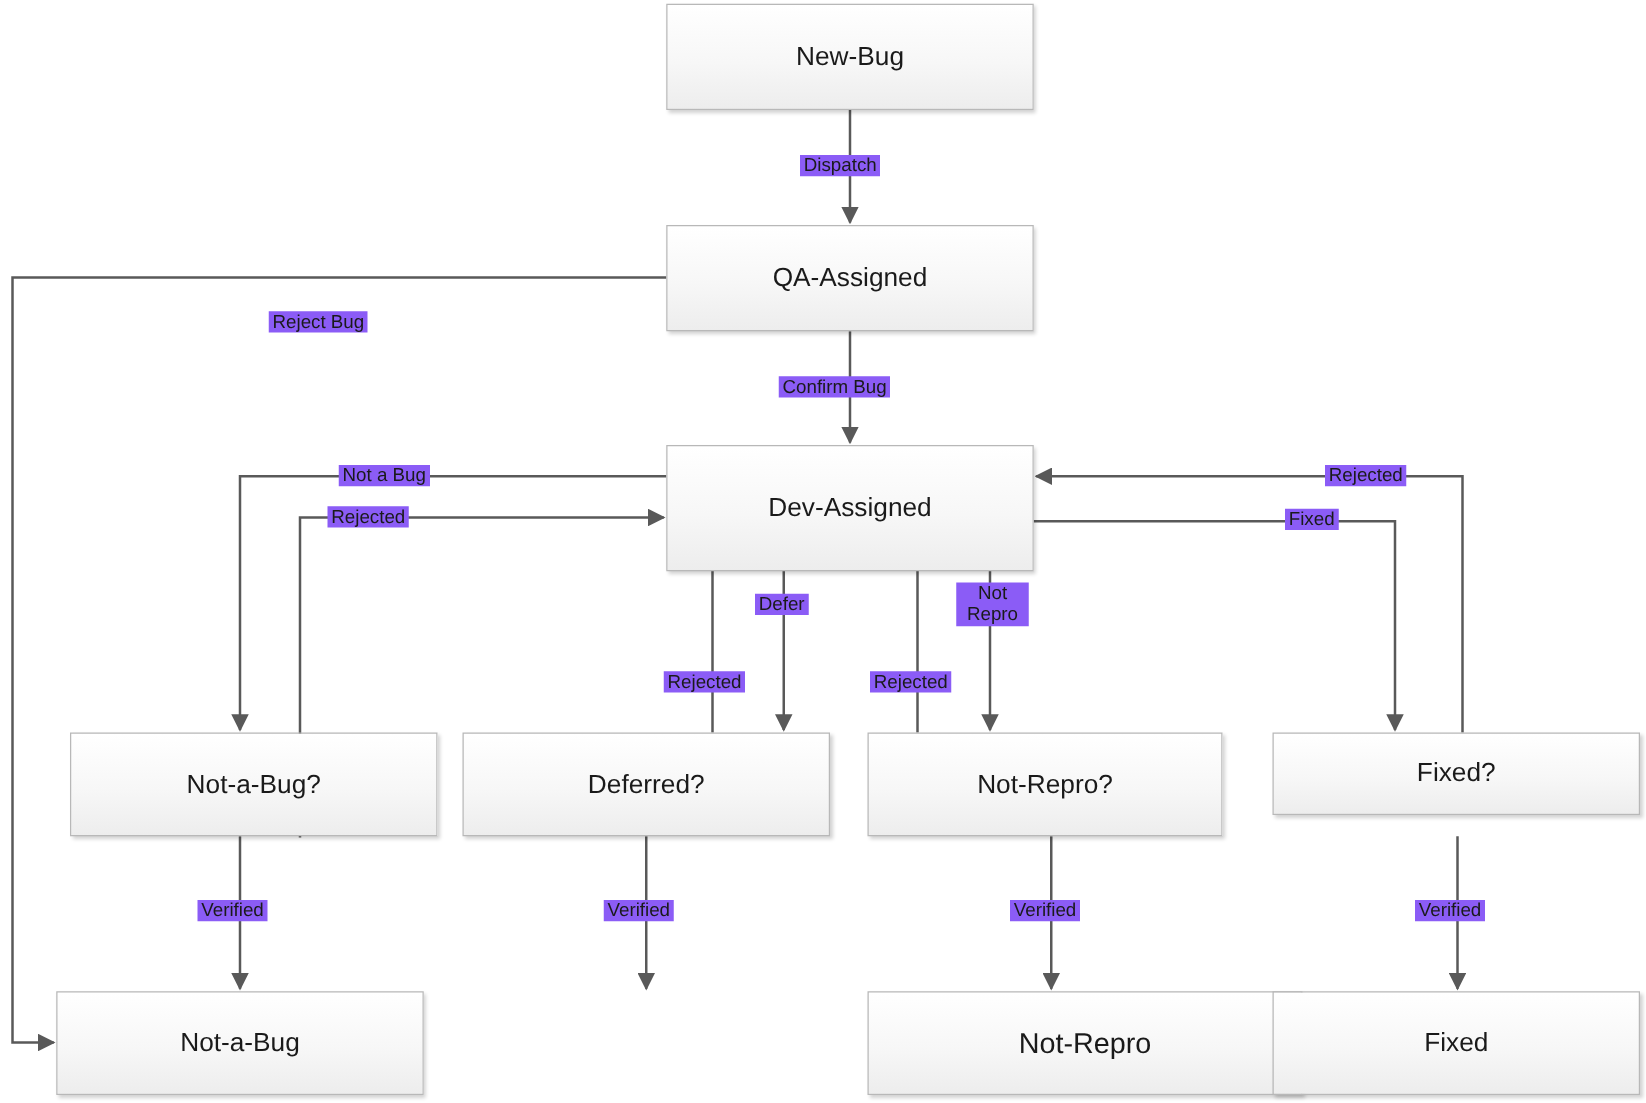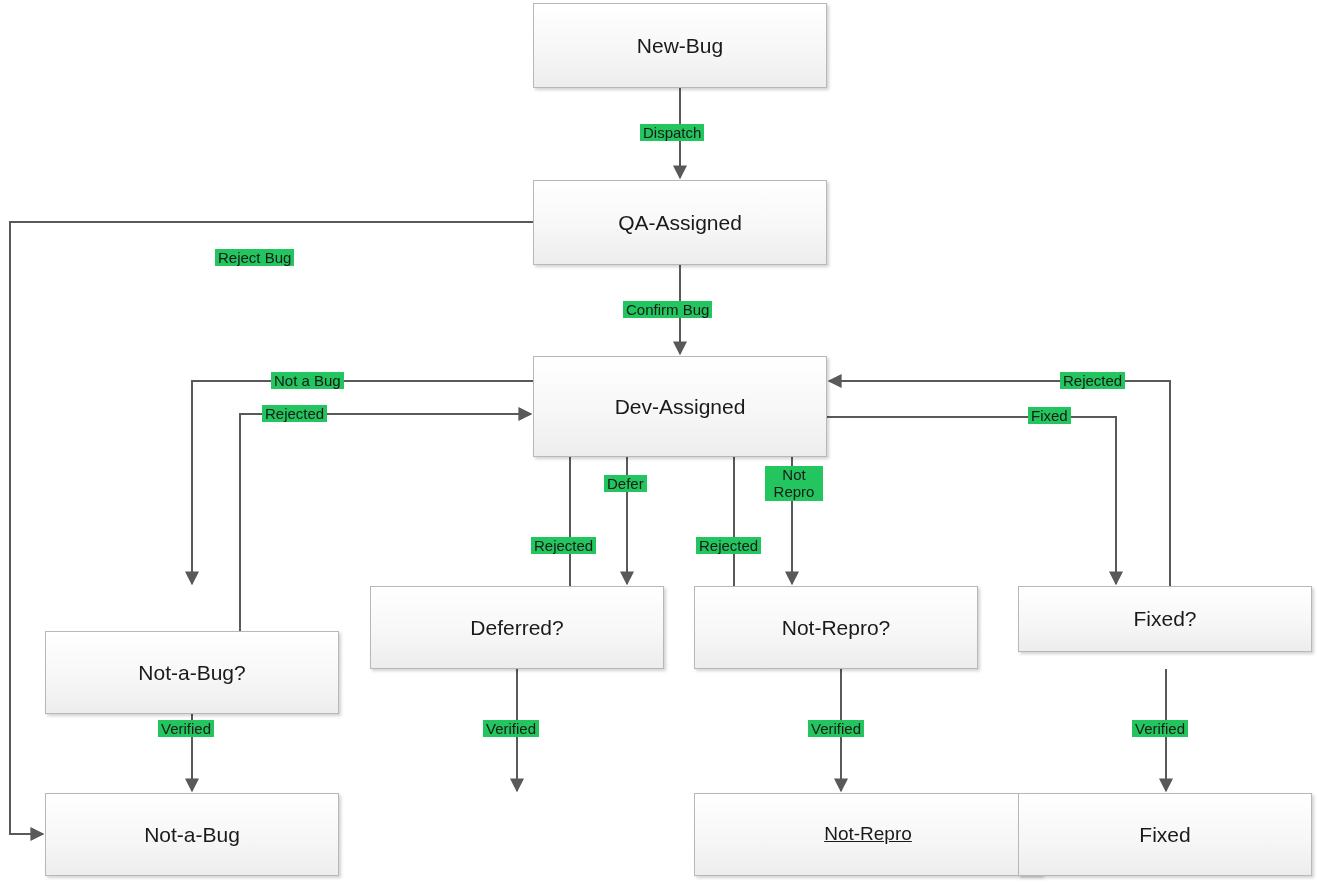--- a/index.html
+++ b/index.html
@@ -39,21 +39,21 @@
     color: #1a1a1a;
   }
   .node-label {
     display: block;
     line-height: 1.1;
   }
   .edge-label {
     position: absolute;
     font-size: 15px;
     color: #1a1a1a;
-    background: #22c55e;
+    background: #8b5cf6;
     padding: 0 3px;
     white-space: nowrap;
     text-align: center;
     line-height: 1.15;
   }
 </style>
 </head>
 <body>
 
 <div id="canvas">
@@ -97,36 +97,36 @@
 
   <div class="node" style="left:533px;top:3px;width:294px;height:85px;font-size:21px;">
     <span class="node-label">New-Bug</span>
   </div>
   <div class="node" style="left:533px;top:180px;width:294px;height:85px;font-size:21px;">
     <span class="node-label">QA-Assigned</span>
   </div>
   <div class="node" style="left:533px;top:356px;width:294px;height:101px;font-size:21px;">
     <span class="node-label">Dev-Assigned</span>
   </div>
-  <div class="node" style="left:45px;top:586px;width:294px;height:83px;font-size:21px;margin-top:45px;">
+  <div class="node" style="left:56px;top:586px;width:294px;height:83px;font-size:21px;">
     <span class="node-label">Not-a-Bug?</span>
   </div>
   <div class="node" style="left:370px;top:586px;width:294px;height:83px;font-size:21px;">
     <span class="node-label">Deferred?</span>
   </div>
   <div class="node" style="left:694px;top:586px;width:284px;height:83px;font-size:21px;">
     <span class="node-label">Not-Repro?</span>
   </div>
   <div class="node" style="left:1018px;top:586px;width:294px;height:66px;font-size:21px;">
     <span class="node-label">Fixed?</span>
   </div>
   <div class="node" style="left:45px;top:793px;width:294px;height:83px;font-size:21px;">
     <span class="node-label">Not-a-Bug</span>
   </div>
-  <div class="node" style="left:694px;top:793px;width:348px;height:83px;font-size:19px;text-decoration:underline;">
+  <div class="node" style="left:694px;top:793px;width:348px;height:83px;font-size:23px;">
     <span class="node-label">Not-Repro</span>
   </div>
   <div class="node" style="left:1018px;top:793px;width:294px;height:83px;font-size:21px;">
     <span class="node-label">Fixed</span>
   </div>
 
   <div class="edge-label" style="left:640px;top:124px;">Dispatch</div>
   <div class="edge-label" style="left:623px;top:301px;">Confirm Bug</div>
   <div class="edge-label" style="left:215px;top:213px;margin-top:36px;">Reject Bug</div>
   <div class="edge-label" style="left:223px;top:372px;margin-left:48px;">Not a Bug</div>

